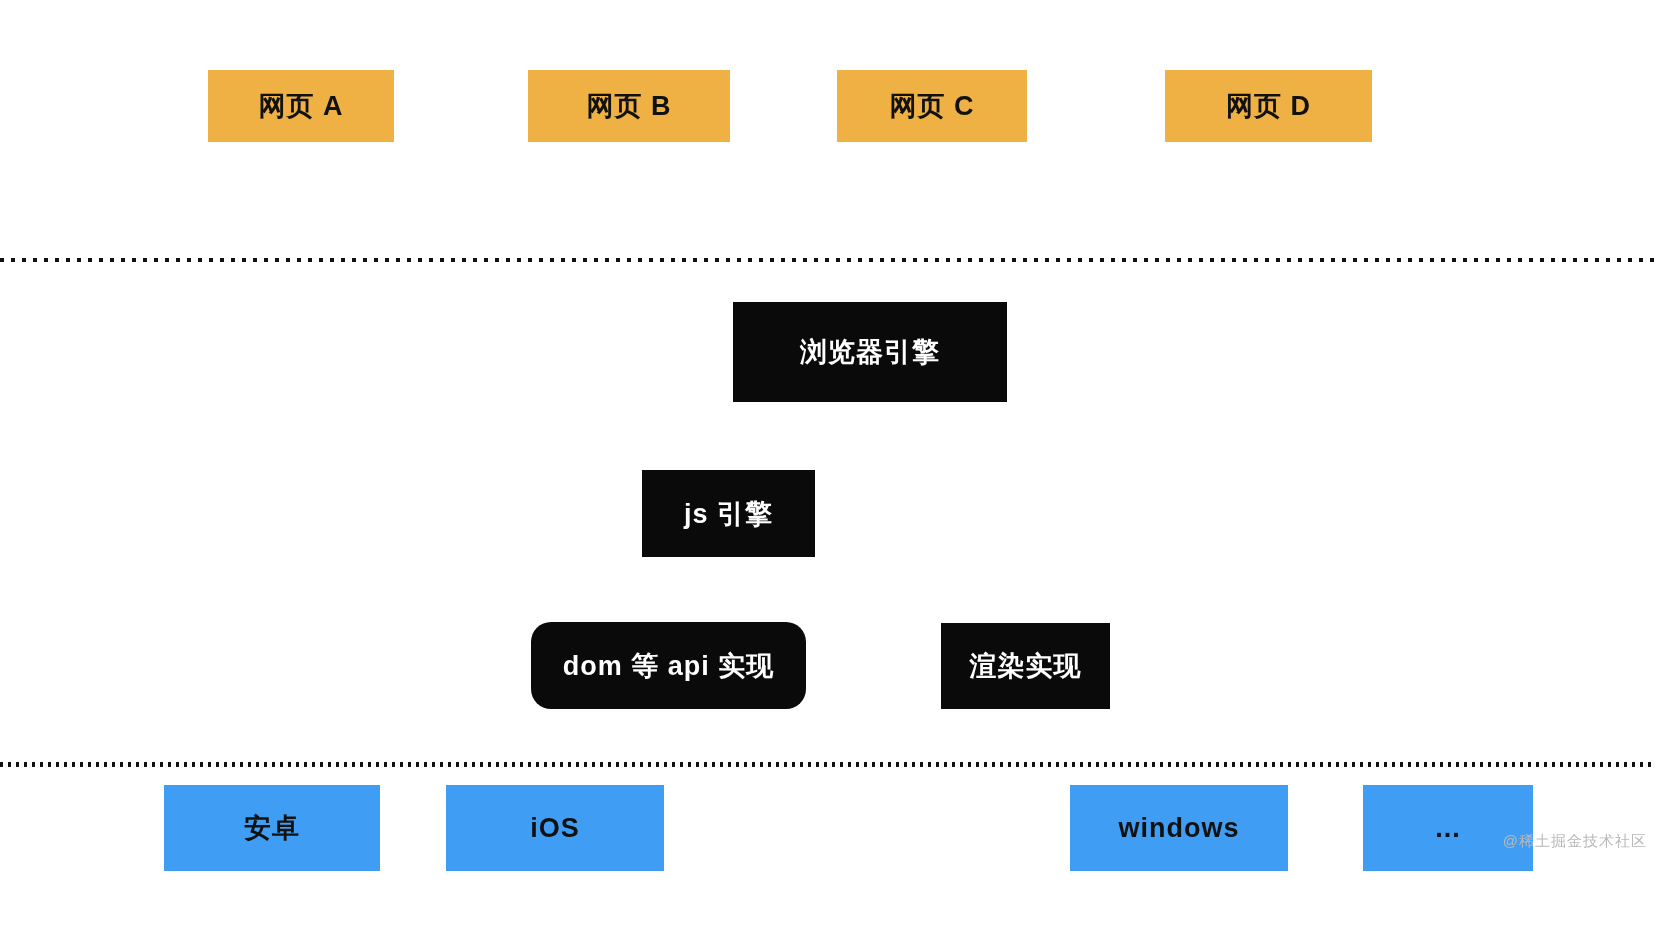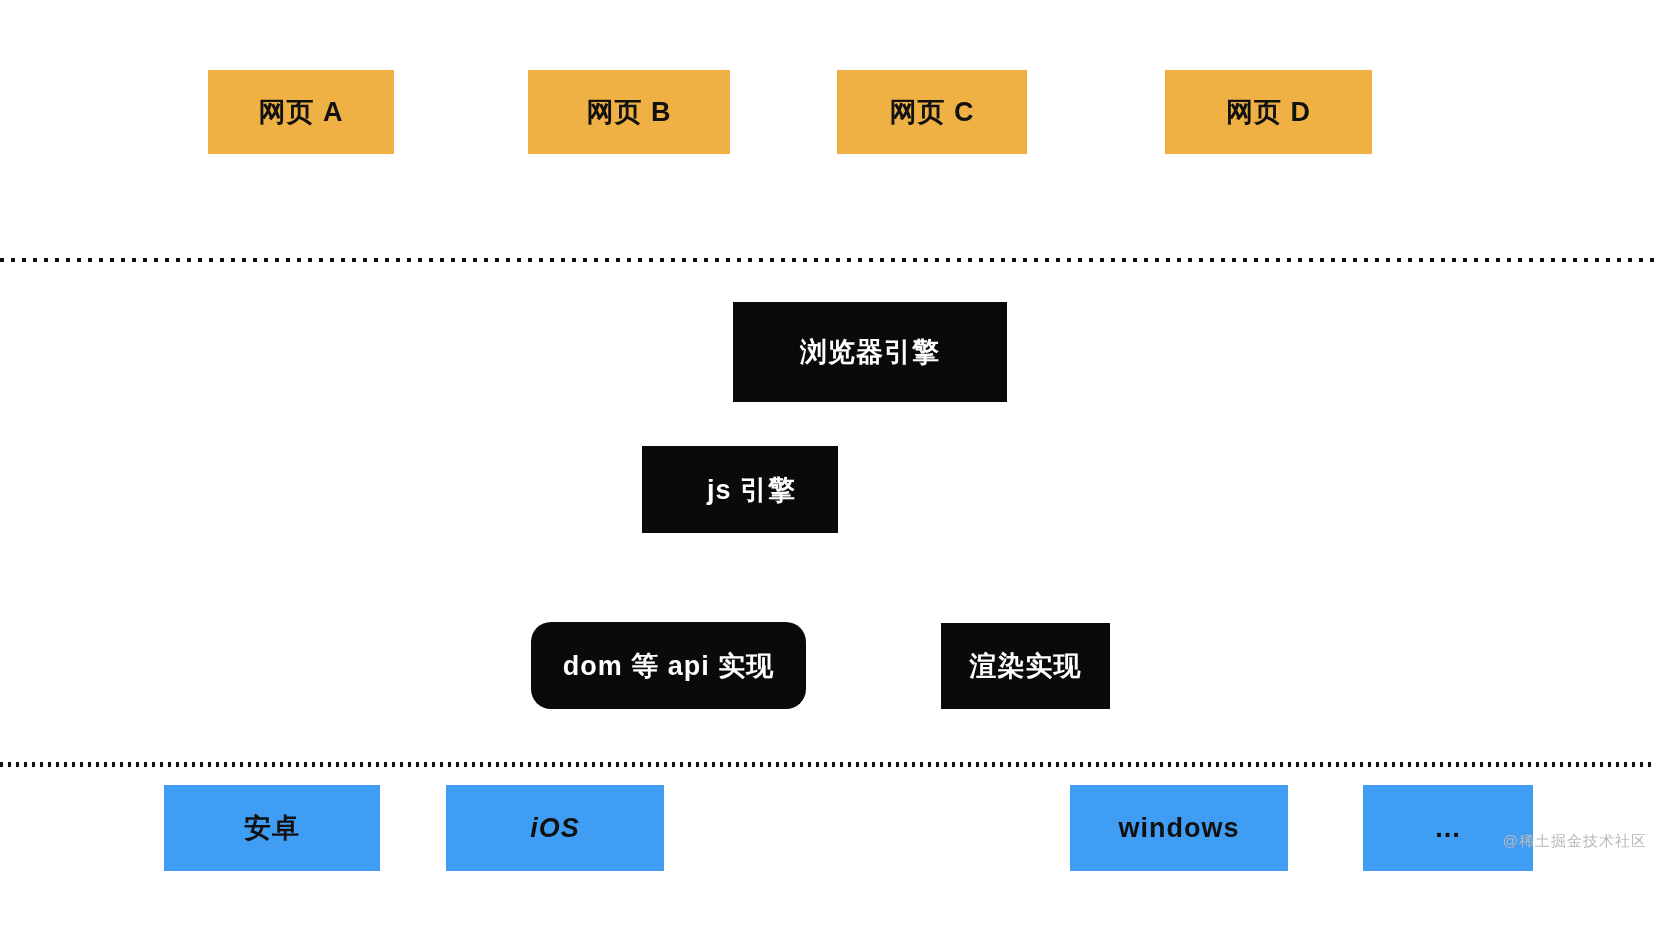--- a/index.html
+++ b/index.html
@@ -22,21 +22,21 @@
     justify-content: center;
     font-size: 27px;
     font-weight: 700;
     letter-spacing: 1px;
     white-space: nowrap;
   }
   .box-web {
     background: var(--webpage-bg, #efb143);
     color: var(--box-text-dark, #111111);
     top: 70px;
-    height: 84px;
+    height: 72px;
   }
   .box-engine {
     background: var(--engine-bg, #0a0a0a);
     color: var(--box-text-light, #ffffff);
   }
   .box-platform {
     background: var(--platform-bg, #3f9ef3);
     color: var(--box-text-dark, #111111);
     top: 785px;
     height: 86px;
@@ -59,28 +59,28 @@
       var(--divider, #111111) 0 3px, transparent 3px 8px);
   }
   
   #web-a { left: 208px;  width: 186px; }
   #web-b { left: 528px;  width: 202px; }
   #web-c { left: 837px;  width: 190px; }
   #web-d { left: 1165px; width: 207px; }
   
   #browser-engine { left: 733px; top: 302px; width: 274px; height: 100px; font-family: Liberation Serif, serif; }
   
-  #js-engine     { left: 642px; top: 446px; width: 173px; height: 87px; padding-left: 23px; }
+  #js-engine     { left: 642px; top: 470px; width: 173px; height: 87px; }
   #render-engine { left: 915px; top: 471px; width: 168px; height: 86px; }
   
   #dom-api-impl  { left: 531px; top: 622px; width: 275px; height: 87px; border-radius: 20px; }
   #render-impl   { left: 941px; top: 623px; width: 169px; height: 86px; align-items: center; }
   
   #platform-android { left: 164px;  width: 216px; }
-  #platform-ios     { left: 446px;  width: 218px; font-style: italic; }
+  #platform-ios     { left: 446px;  width: 218px; }
   #platform-linux   { left: 745px;  width: 216px; }
   #platform-windows { left: 1070px; width: 218px; }
   #platform-others  { left: 1363px; width: 170px; }
   .watermark {
     position: absolute;
     right: 9px;
     top: 832px;
     font-size: 15px;
     font-weight: 400;
     letter-spacing: 1px;

